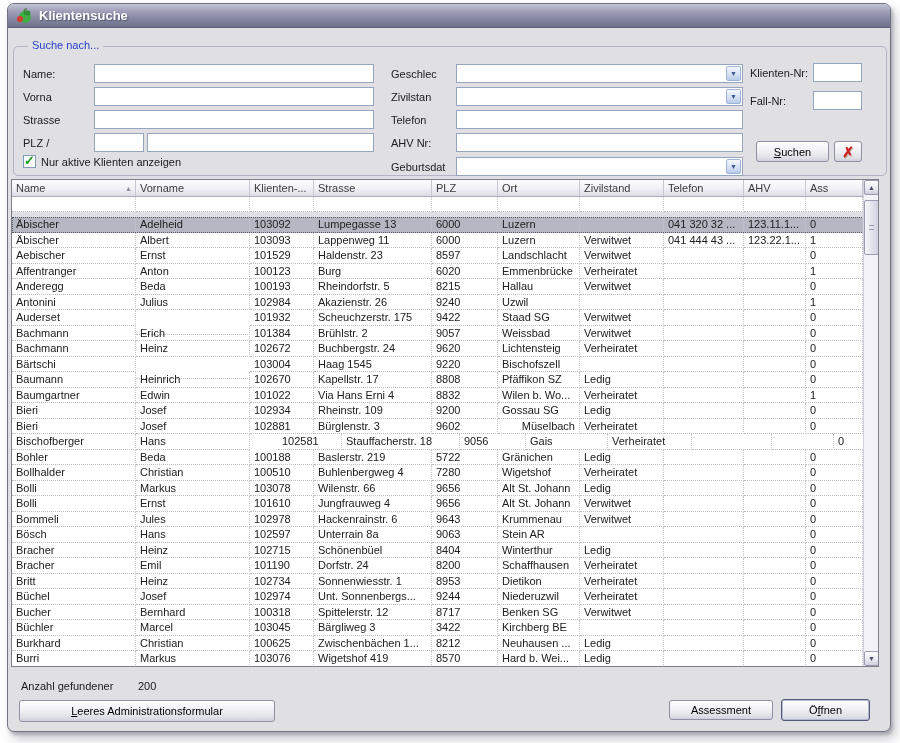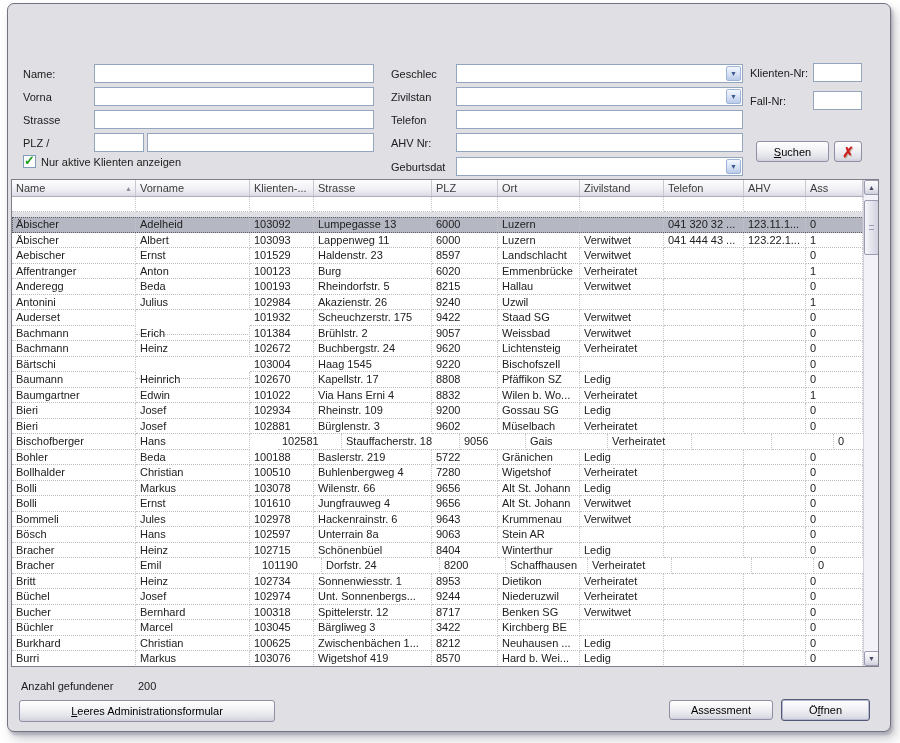--- a/index.html
+++ b/index.html
@@ -78,21 +78,35 @@
   .sb-grip { position:absolute; left:4px; right:4px; top:24px; height:5px;
              border-top:1px solid #9a9ab0; border-bottom:1px solid #9a9ab0; }
 
   .footer-lbl { position:absolute; color:#202020; }
 </style>
 </head>
 <body>
 
 <div class="window">
 
-
+  <div class="titlebar">
+    <span class="app-icon">
+      <svg width="16" height="16" viewBox="0 0 16 16">
+        <ellipse cx="9" cy="9" rx="6" ry="6" fill="#3fae49"></ellipse>
+        <ellipse cx="11" cy="5" rx="3.4" ry="2.4" fill="#2e8f38"></ellipse>
+        <circle cx="4" cy="11" r="3" fill="#d93b2f"></circle>
+        <path d="M8 3 Q9 0.5 11 1" stroke="#4c7a2e" stroke-width="1.2" fill="none"></path>
+      </svg>
+    </span>
+    <span class="title-text">Klientensuche</span>
+  </div>
+
+  <div class="groupbox">
+    <span class="groupbox-label">Suche nach...</span>
+  </div>
 
   <span class="lbl" style="left:15px;top:64px;">Name:</span>
   <input class="tin" style="left: 86px; top: 60px; width: 280px;" value="">
   <span class="lbl" style="left:15px;top:87px;">Vorna</span>
   <input class="tin" style="left: 86px; top: 83px; width: 280px;" value="">
   <span class="lbl" style="left:15px;top:110px;">Strasse</span>
   <input class="tin" style="left: 86px; top: 106px; width: 280px;" value="">
   <span class="lbl" style="left:15px;top:133px;">PLZ /</span>
   <input class="tin" style="left: 86px; top: 129px; width: 50px;" value="">
   <input class="tin" style="left: 139px; top: 129px; width: 227px;" value="">
@@ -332,21 +346,21 @@
           <div class="td" style="width: 80px;"></div>
           <div class="td" style="width: 62px;"></div>
           <div class="td" style="width: 57px;">0</div>
         </div>
         <div class="tr">
           <div class="td" style="width: 124px;">Bieri</div>
           <div class="td" style="width: 114px;">Josef</div>
           <div class="td" style="width: 64px;">102881</div>
           <div class="td" style="width: 118px;">Bürglenstr. 3</div>
           <div class="td" style="width: 66px;">9602</div>
-          <div class="td" style="width: 82px;">Müselbach</div>
+          <div class="td" style="width: 82px; text-align: right;">Müselbach</div>
           <div class="td" style="width: 84px;">Verheiratet</div>
           <div class="td" style="width: 80px;"></div>
           <div class="td" style="width: 62px;"></div>
           <div class="td" style="width: 57px;">0</div>
         </div>
         <div class="tr">
           <div class="td" style="width: 124px;">Bischofberger</div>
           <div class="td" style="width: 114px;">Hans</div>
           <div class="td" style="width: 64px; margin-left: 28px;">102581</div>
           <div class="td" style="width: 118px;">Stauffacherstr. 18</div>
@@ -437,21 +451,21 @@
           <div class="td" style="width: 66px;">8404</div>
           <div class="td" style="width: 82px;">Winterthur</div>
           <div class="td" style="width: 84px;">Ledig</div>
           <div class="td" style="width: 80px;"></div>
           <div class="td" style="width: 62px;"></div>
           <div class="td" style="width: 57px;">0</div>
         </div>
         <div class="tr">
           <div class="td" style="width: 124px;">Bracher</div>
           <div class="td" style="width: 114px;">Emil</div>
-          <div class="td" style="width: 64px; margin-left: 8px;">101190</div>
+          <div class="td" style="width: 64px;">101190</div>
           <div class="td" style="width: 118px;">Dorfstr. 24</div>
           <div class="td" style="width: 66px;">8200</div>
           <div class="td" style="width: 82px;">Schaffhausen</div>
           <div class="td" style="width: 84px;">Verheiratet</div>
           <div class="td" style="width: 80px;"></div>
           <div class="td" style="width: 62px;"></div>
           <div class="td" style="width: 57px;">0</div>
         </div>
         <div class="tr">
           <div class="td" style="width: 124px;">Britt</div>

